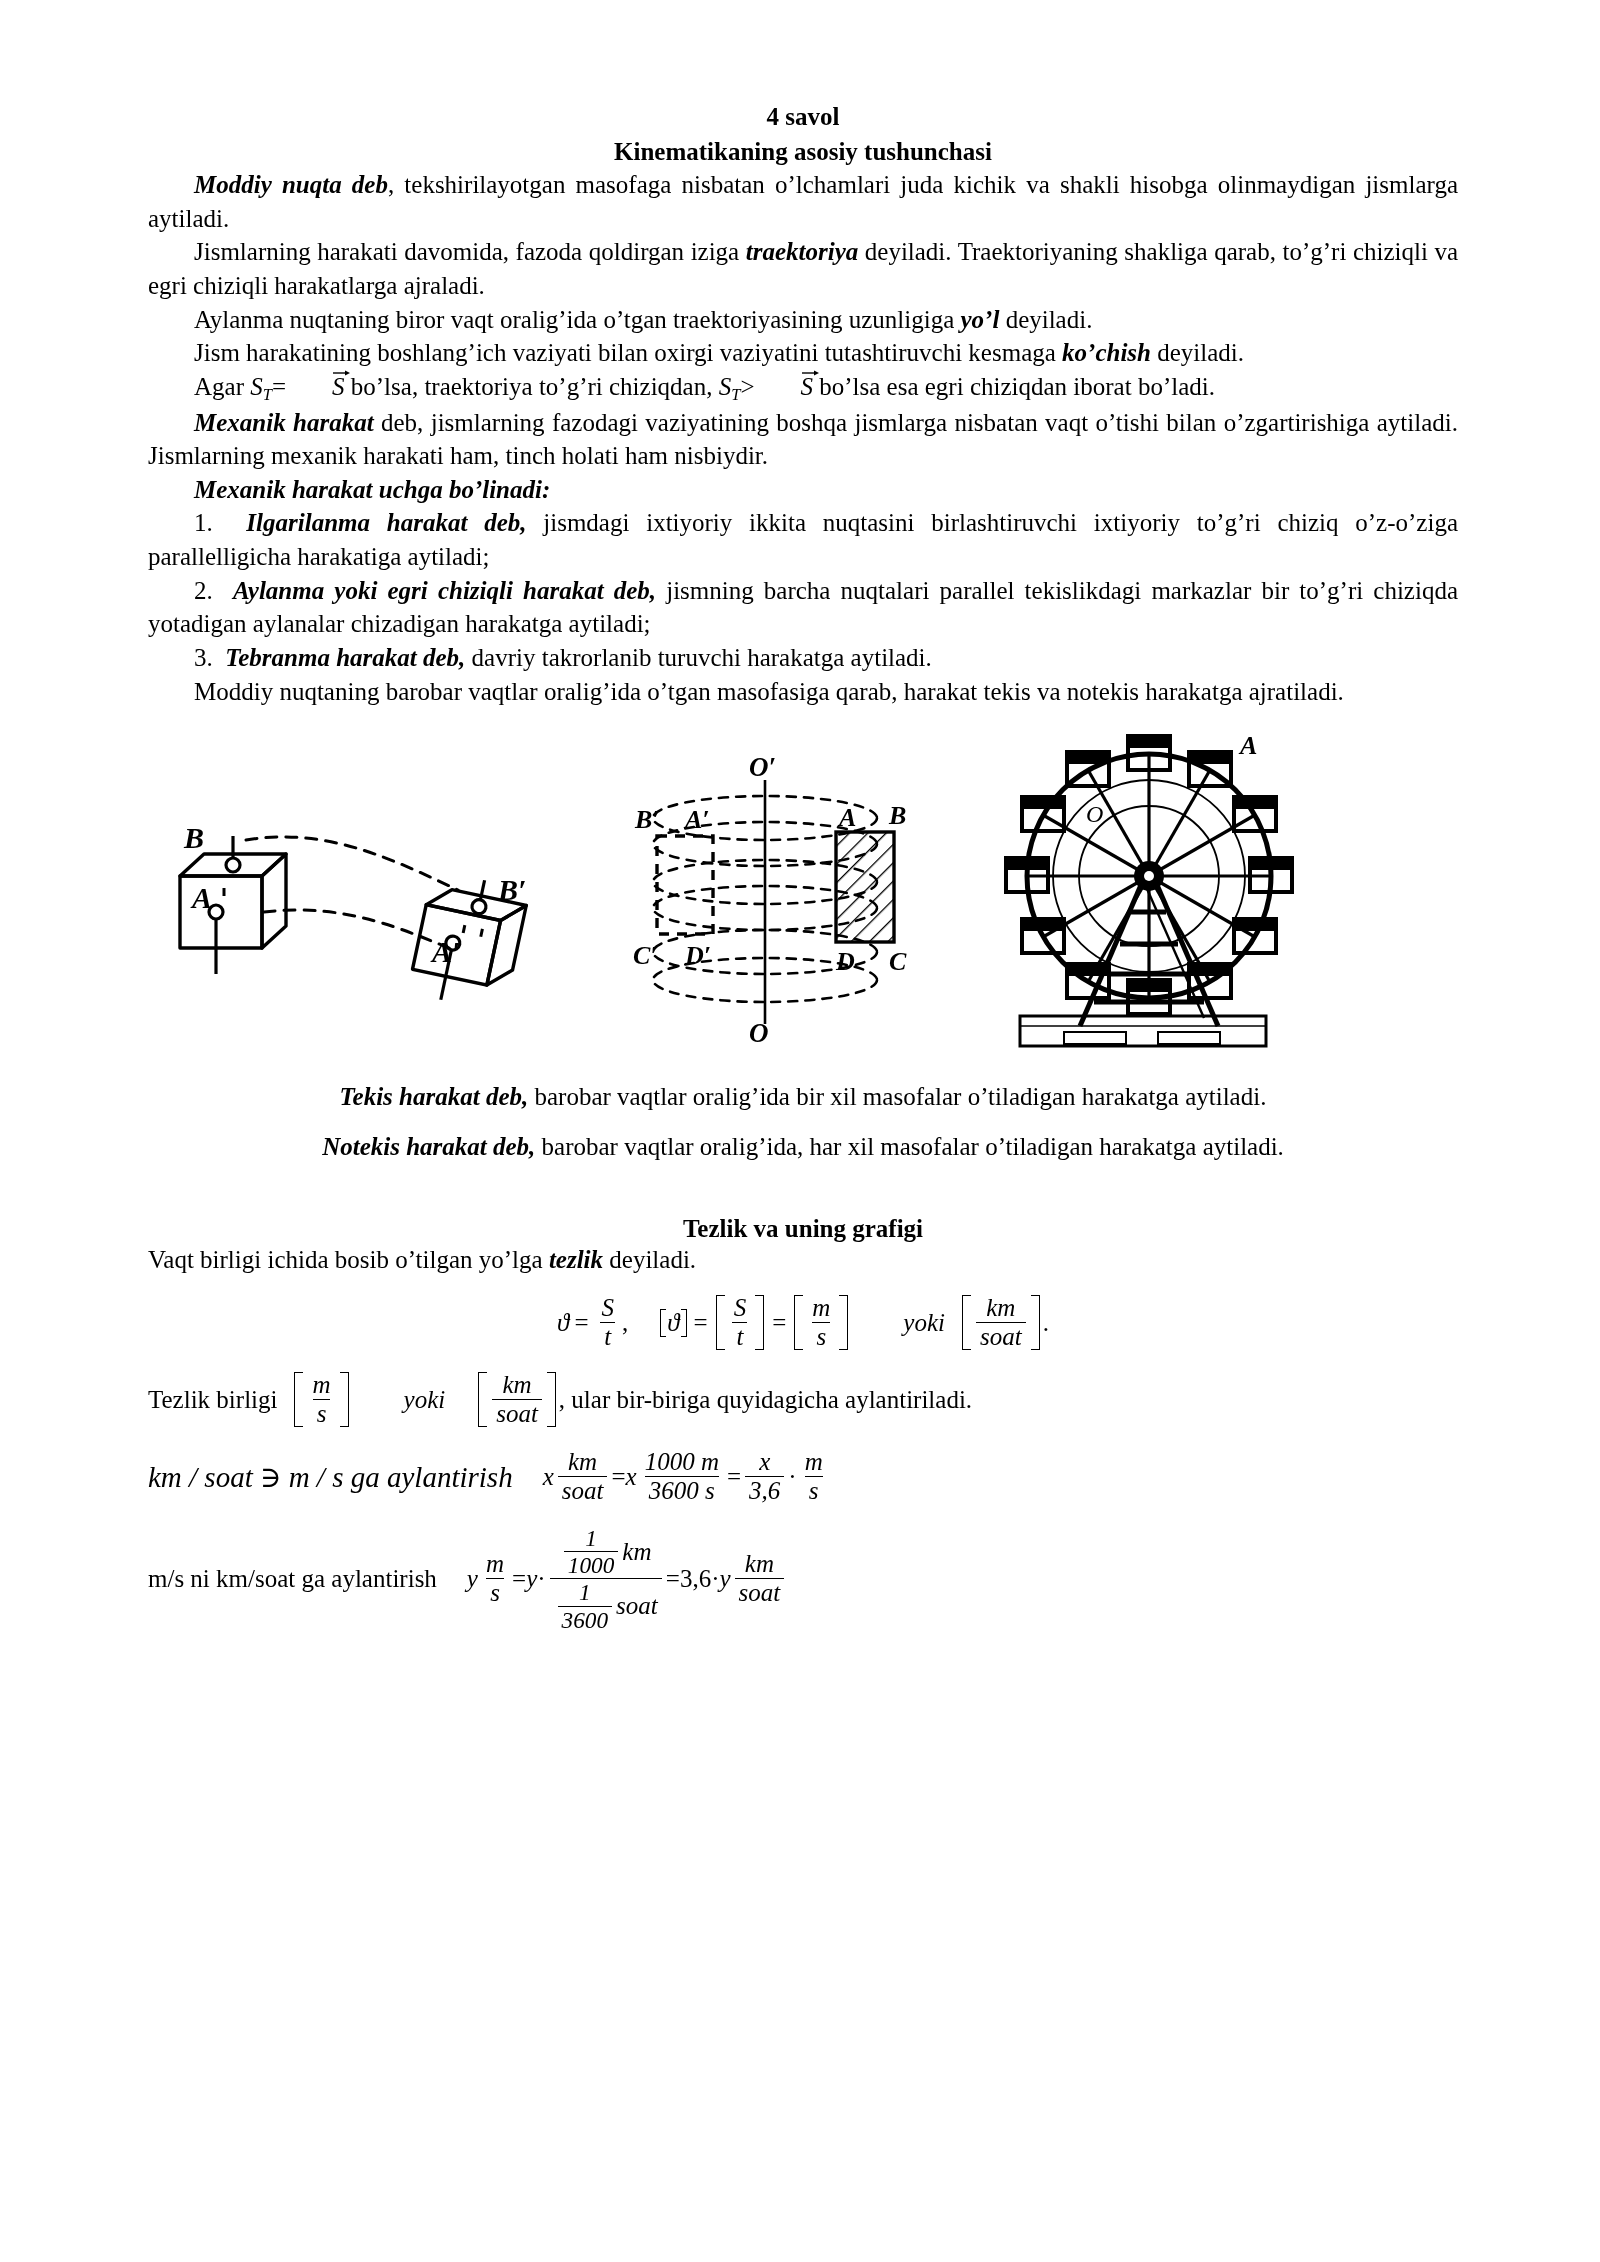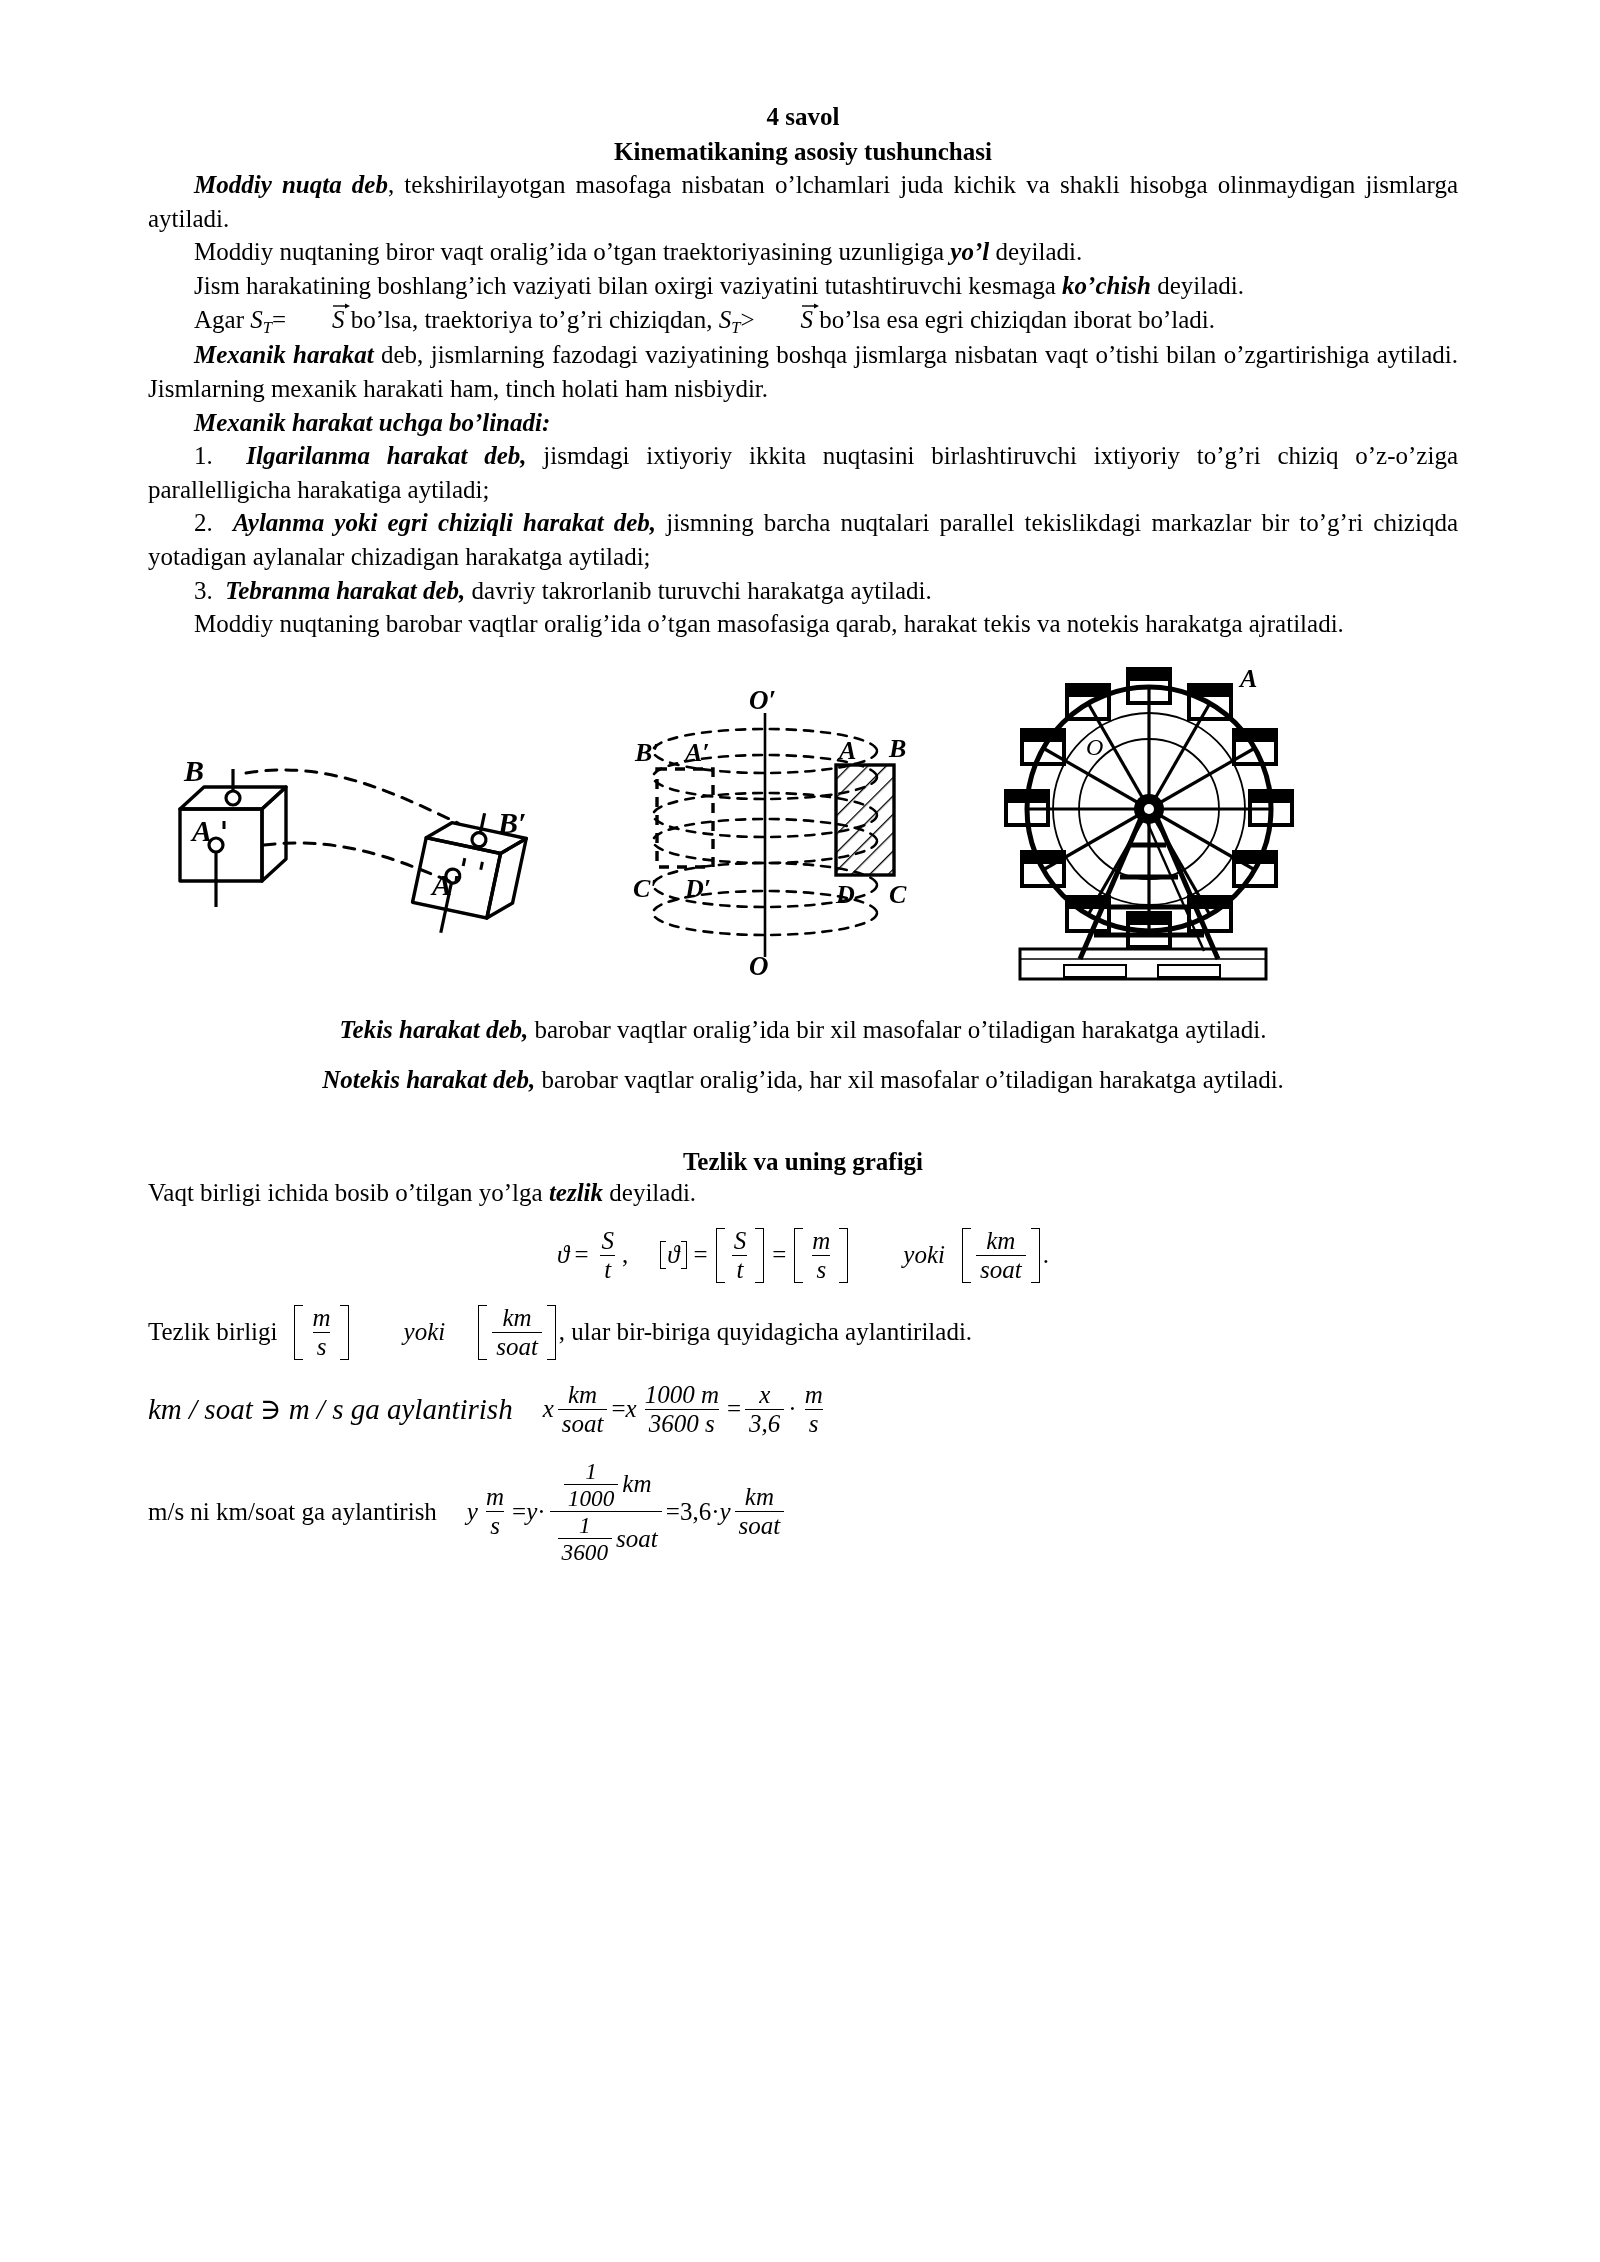--- a/index.html
+++ b/index.html
@@ -196,22 +196,23 @@
 <div class="page">
  <div class="content">
 
   <div class="title-block">
     <div class="doc-title">4 savol</div>
     <div class="doc-subtitle">Kinematikaning asosiy tushunchasi</div>
   </div>
 
   <p class="para"><b class="bi">Moddiy nuqta deb</b><span>, tekshirilayotgan masofaga nisbatan o’lchamlari juda kichik va shakli hisobga olinmaydigan jismlarga aytiladi.</span></p>
 
-
-  <p class="para"><span>Moddiy nuqtaning biror vaqt oralig’ida o’tgan traektoriyasining uzunligiga </span><b class="bi">yo’l</b><span> deyiladi.</span></p>
+  <p class="para"><span>Jismlarning harakati davomida, fazoda qoldirgan iziga </span><b class="bi">traektoriya</b><span> deyiladi. Traektoriyaning shakliga qarab, to’g’ri chiziqli va egri chiziqli harakatlarga ajraladi.</span></p>
+
+  <p class="para"><span>Aylanma nuqtaning biror vaqt oralig’ida o’tgan traektoriyasining uzunligiga </span><b class="bi">yo’l</b><span> deyiladi.</span></p>
 
   <p class="para"><span>Jism harakatining boshlang’ich vaziyati bilan oxirgi vaziyatini tutashtiruvchi kesmaga </span><b class="bi">ko’chish</b><span> deyiladi.</span></p>
 
   <p class="para"><span>Agar</span>&nbsp;<span class="mvar">S</span><span class="sub">T</span><span>=</span><span class="vecwrap"><span class="arr"><svg width="18" height="10" viewBox="0 0 18 10">
               <line x1="1" y1="6" x2="15" y2="6" stroke="#000" stroke-width="1.4"></line>
               <polygon points="18,6 13,3.4 13,8.6" fill="#000"></polygon>
             </svg></span><span>S</span></span>&nbsp;<span>bo’lsa, traektoriya to’g’ri chiziqdan,</span>&nbsp;<span class="mvar">S</span><span class="sub">T</span><span>&gt;</span><span class="vecwrap"><span class="arr"><svg width="18" height="10" viewBox="0 0 18 10">
               <line x1="1" y1="6" x2="15" y2="6" stroke="#000" stroke-width="1.4"></line>
               <polygon points="18,6 13,3.4 13,8.6" fill="#000"></polygon>
             </svg></span><span>S</span></span>&nbsp;<span>bo’lsa esa egri chiziqdan iborat bo’ladi.</span></p>

